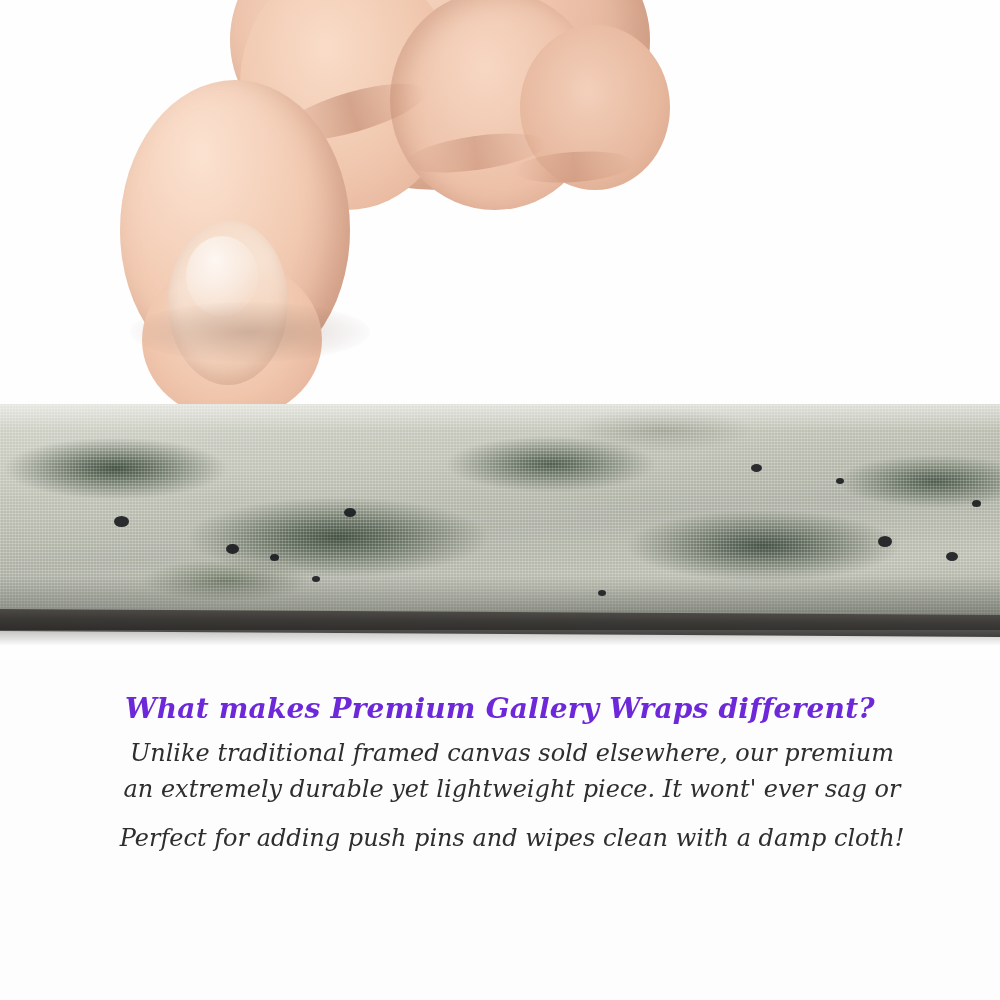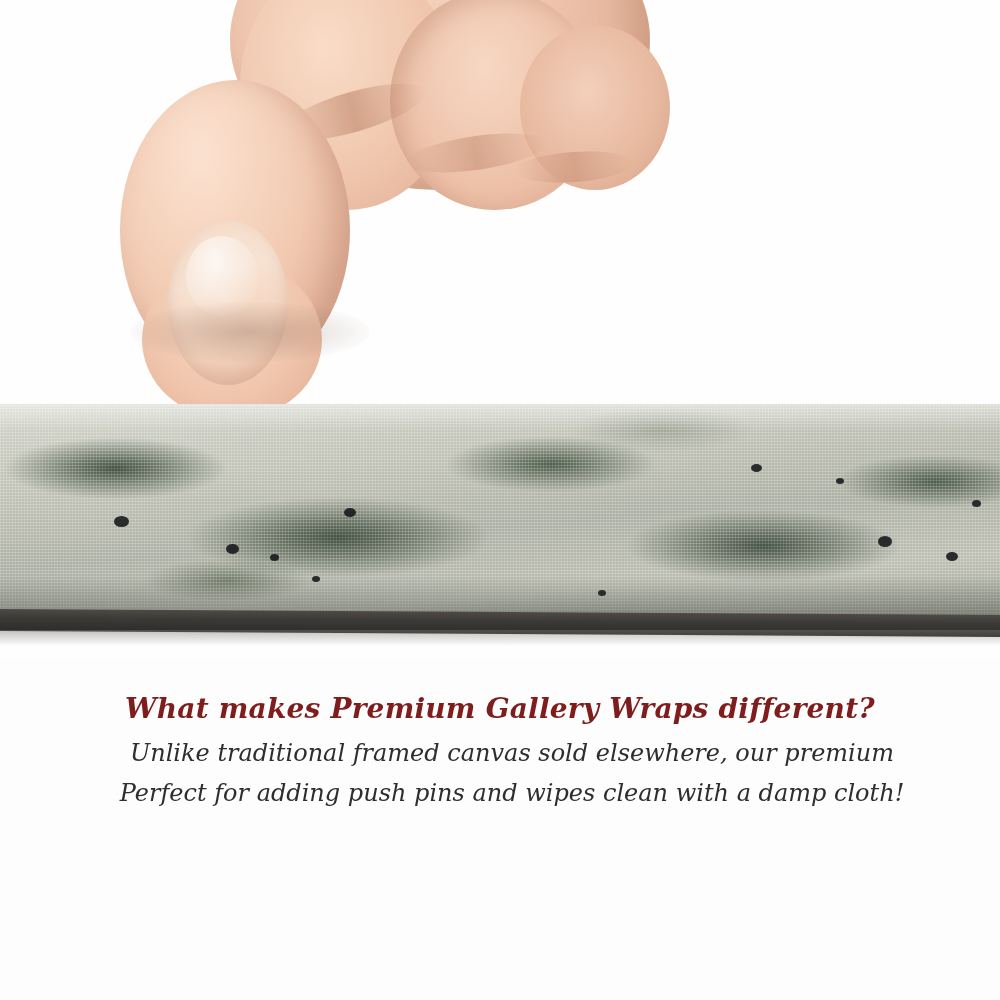--- a/index.html
+++ b/index.html
@@ -199,32 +199,32 @@
     text-align: center;
     color: #2c2c2c;
     font-family: "DejaVu Serif", serif;
   }
   .caption-heading {
     font-style: italic;
     font-weight: 700;
     font-size: 28px;
     letter-spacing: 0.2px;
     margin: 0 0 10px 0;
-    color: #7f1d1d;
+    color: #6d28d9;
   }
   .caption-body p {
     font-style: italic;
     font-size: 24px;
     line-height: 1.52;
     margin: 0;
     color: #2e2e2e;
     padding-left: 24px;
   }
   .caption-body p.spaced {
-    margin-top: 4px;
+    margin-top: 12px;
   }
 </style>
 </head>
 <body>
 
 <div class="page">
 
   <div class="photo">
 
     <div class="hand">
@@ -260,17 +260,18 @@
     </div>
 
     <div class="substrate"></div>
     <div class="substrate-fade"></div>
   </div>
 
   <div class="caption">
     <div class="caption-heading">What makes Premium Gallery Wraps different?</div>
     <div class="caption-body">
       <p>Unlike traditional framed canvas sold elsewhere, our premium</p>
+      <p>an extremely durable yet lightweight piece. It wont' ever sag or</p>
       <p class="spaced">Perfect for adding push pins and wipes clean with a damp cloth!</p>
     </div>
   </div>
 
 </div>
 
 </body></html>

